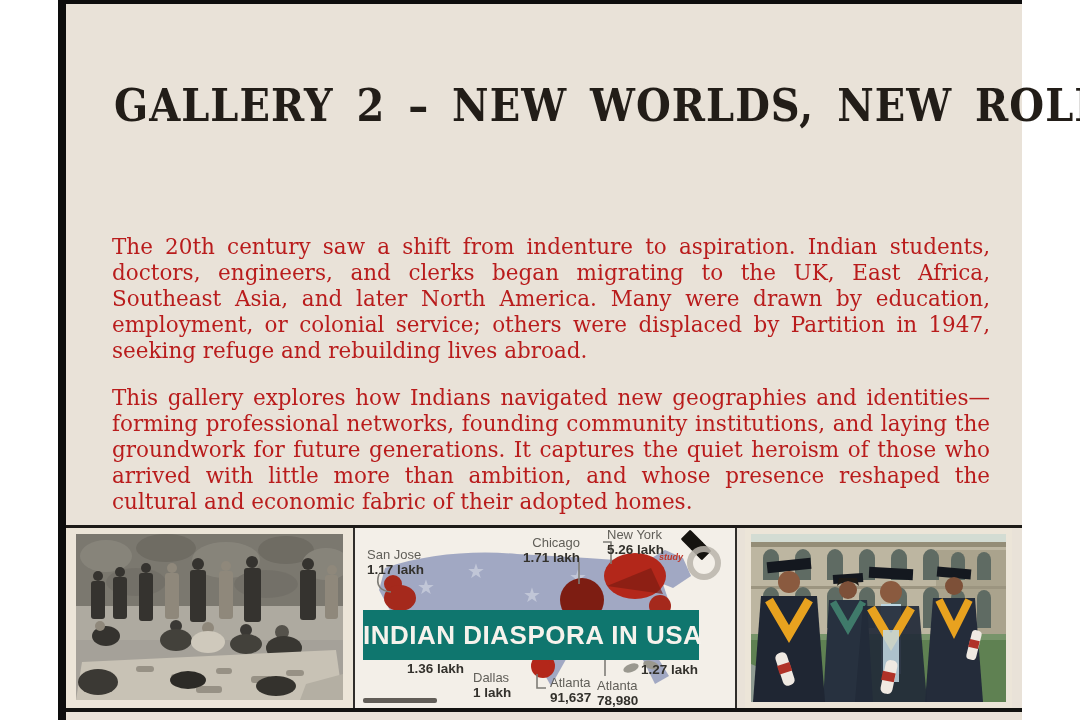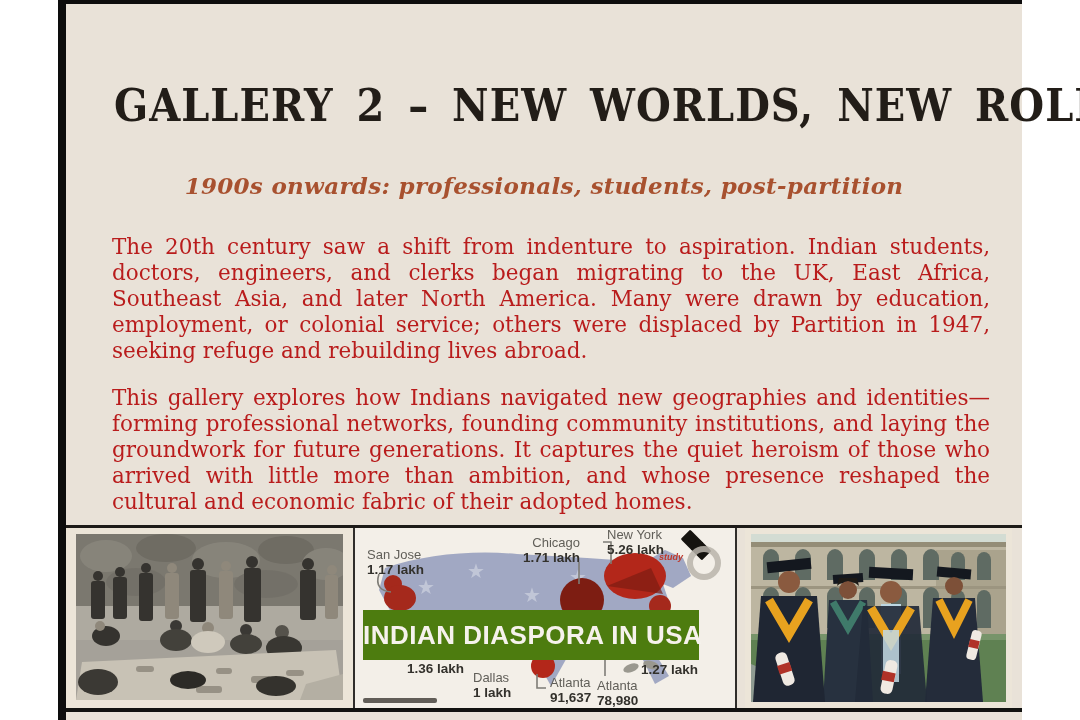--- a/index.html
+++ b/index.html
@@ -25,21 +25,21 @@
   .strip-line-bottom{position:absolute;left:0;top:704px;width:956px;height:4px;background:#121210;}
 
   .photo-frame{position:absolute;top:524px;height:180px;box-sizing:border-box;background:#ece5d8;}
   .photo-frame svg{display:block;}
   .frame-left{left:0;width:287px;padding:6px 10px 8px 10px;}
   .frame-right{left:679px;width:267px;padding:6px;}
 
   .infographic{position:absolute;left:287px;top:524px;width:384px;height:180px;box-sizing:border-box;
     background:#f3efe8;border-left:2px solid #2f2d2a;border-right:2px solid #2f2d2a;overflow:hidden;}
   .map-svg{position:absolute;left:0;top:0;}
-  .banner{position:absolute;left:8px;top:82px;width:336px;height:50px;background:#4d7c0f;
+  .banner{position:absolute;left:8px;top:82px;width:336px;height:50px;background:#0f766e;
     color:#f6f2ec;font-weight:700;font-size:26px;line-height:50px;text-align:center;
     letter-spacing:.5px;white-space:nowrap;}
   .lbl{position:absolute;white-space:nowrap;}
   .lbl .city{font-size:13px;color:#605e58;line-height:14px;}
   .lbl .val{font-size:13.5px;font-weight:700;color:#33312c;line-height:15px;}
   .logo{position:absolute;left:296px;top:2px;width:84px;height:48px;}
   .logo .ring{position:absolute;left:36px;top:16px;width:22px;height:22px;border-radius:50%;
     border:6px solid #b9b4aa;opacity:.85;}
   .logo .cap{position:absolute;left:30px;top:0px;width:30px;height:30px;background:#15130f;
     transform:rotate(45deg) scaleY(.45) ;border-radius:2px;}
@@ -50,21 +50,20 @@
     border-radius:2px;opacity:.85;}
 </style>
 </head>
 <body>
 
 <div class="stage">
   <div class="slide">
     <div class="slide-inner">
 
       <div class="page-title">GALLERY 2 – NEW WORLDS, NEW ROLES</div>
-      <div class="page-subtitle">1900s onwards: professionals, students, post-partition</div>
 
       <div class="body-copy">
         <p>The 20th century saw a shift from indenture to aspiration. Indian students, doctors, engineers, and clerks began migrating to the UK, East Africa, Southeast Asia, and later North America. Many were drawn by education, employment, or colonial service; others were displaced by Partition in 1947, seeking refuge and rebuilding lives abroad.</p>
         <p>This gallery explores how Indians navigated new geographies and identities—forming professional networks, founding community institutions, and laying the groundwork for future generations. It captures the quiet heroism of those who arrived with little more than ambition, and whose presence reshaped the cultural and economic fabric of their adopted homes.</p>
       </div>
 
       <div class="strip-line-top"></div>
 
       <div class="photo-frame frame-left">
         <svg width="267" height="166" viewBox="0 0 267 166">

